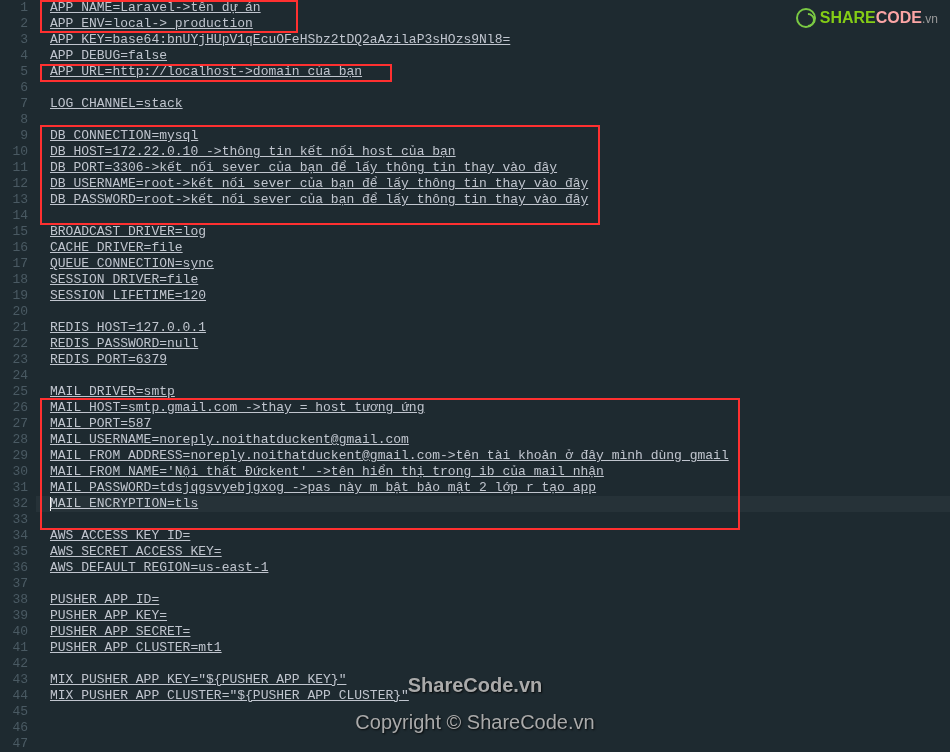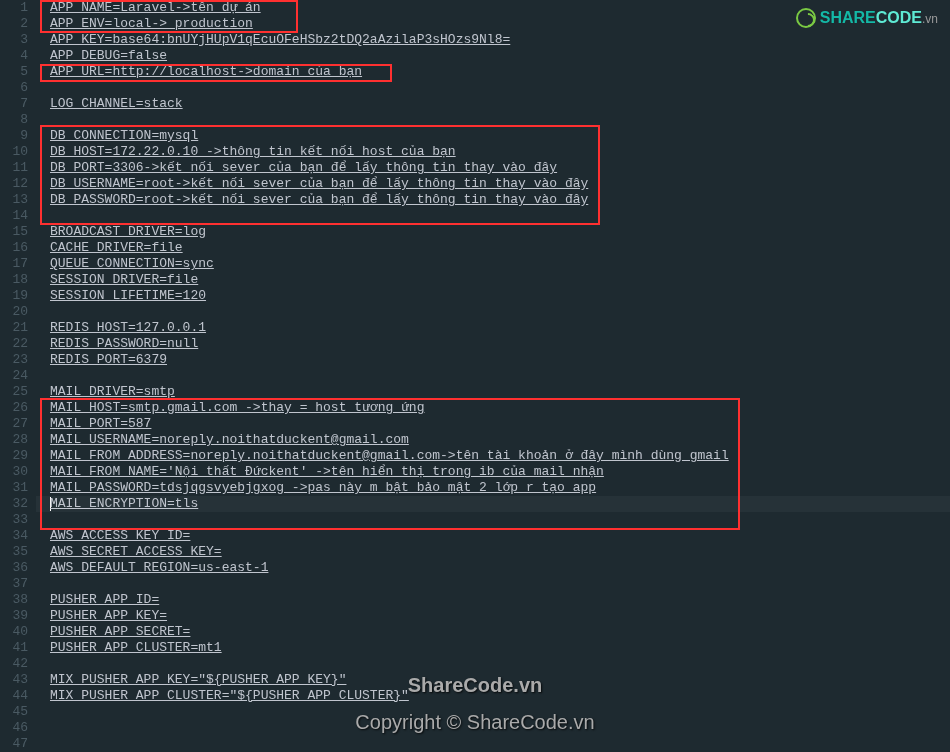--- a/index.html
+++ b/index.html
@@ -69,22 +69,22 @@
   border-right-color: #7ac943;
   width: 10px; height: 10px;
   border-radius: 50%;
   transform: rotate(45deg);
 }
 .logo-text {
   font-family: Arial, sans-serif;
   font-weight: bold;
   font-size: 16px;
 }
-.logo-share { color: #14b8a6; }
-.logo-code { color: #5eead4; margin-top: 24px; }
+.logo-share { color: #84cc16; }
+.logo-code { color: #fca5a5; margin-top: 24px; }
 .logo-vn { color: #999; font-size: 12px; font-weight: normal; }
 .footer {
   position: absolute;
   bottom: 18px;
   left: 0;
   width: 100%;
   text-align: center;
   font-family: Arial, sans-serif;
   color: #aaa;
 }

